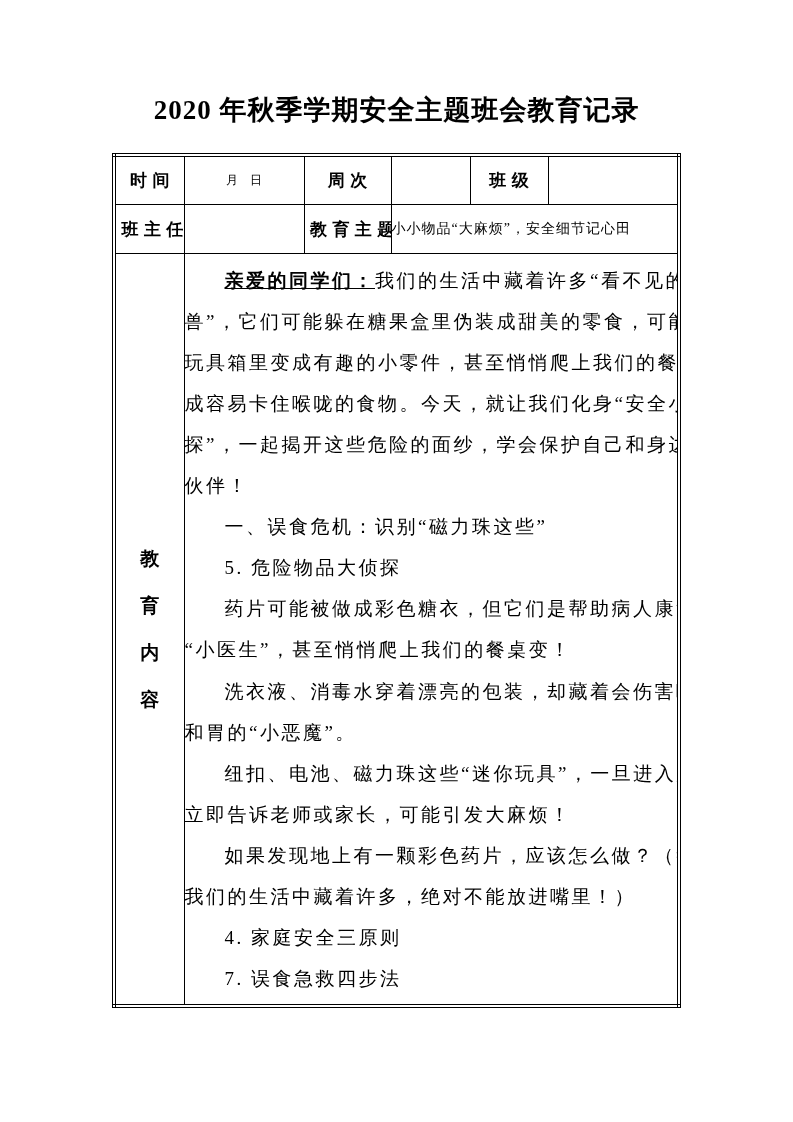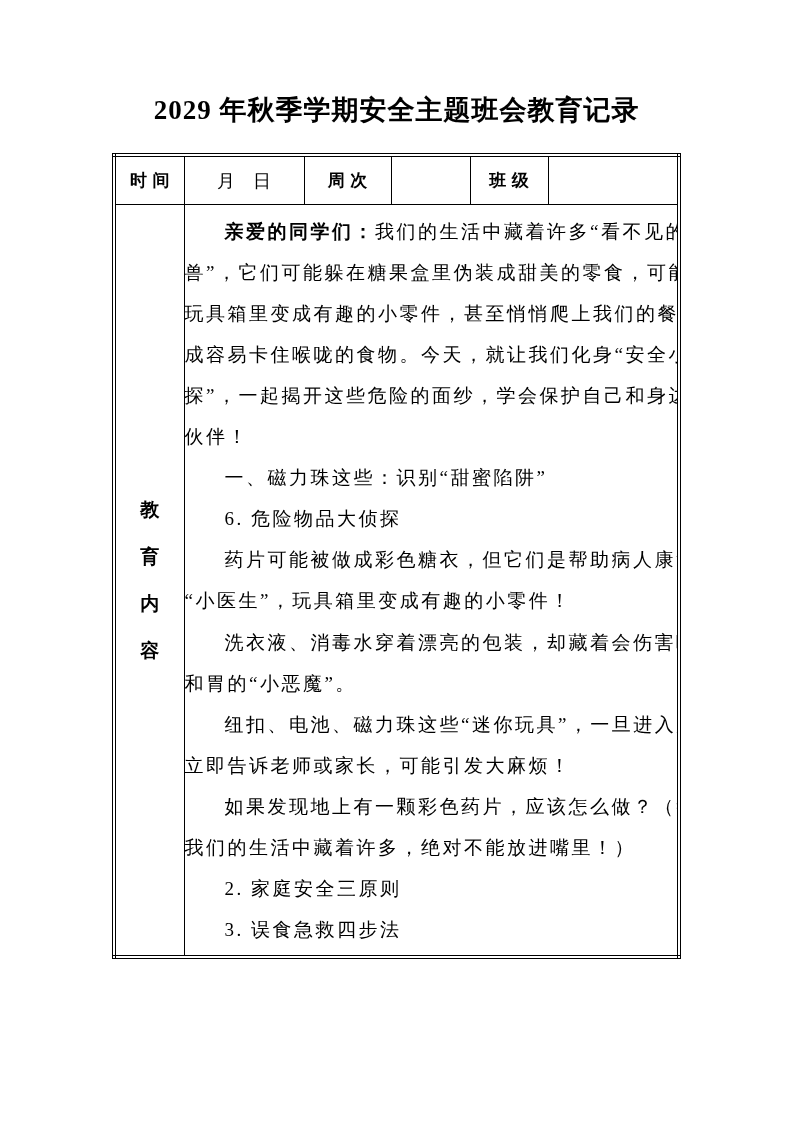--- a/index.html
+++ b/index.html
@@ -39,21 +39,21 @@
   .lbl {
     font-weight: bold;
     text-align: center;
     font-size: 17px;
     letter-spacing: 0.32em;
     text-indent: 0.32em;
     white-space: nowrap;
   }
   .val {
     text-align: center;
-    font-size: 18px;
+    font-size: 12px;
   }
   .theme-value {
     font-size: 14px;
     letter-spacing: 1px;
     padding: 0 4px 0 8px;
     text-align: left;
   }
   .vlabel {
     text-align: center;
     vertical-align: middle;
@@ -67,67 +67,73 @@
   .content-cell {
     vertical-align: top;
     text-align: left;
     padding: 9px 8px 0 12px;
     font-size: 19px;
     line-height: 41.1px;
     letter-spacing: 2.5px;
   }
   .content-line { white-space: nowrap; }
   .content-line.ind { text-indent: 40px; }
-  .content-line b { font-weight: bold; }
+  .content-line b { font-weight: bold; text-decoration: underline; }
 </style>
 </head>
 <body>
 
-<h1 class="doc-title">2029 年秋季学期安全主题班会教育记录</h1>
+<h1 class="doc-title">2020 年秋季学期安全主题班会教育记录</h1>
 
 <table class="form-table">
   <colgroup>
     <col style="width:70px">
     <col style="width:120px">
     <col style="width:87px">
     <col style="width:79px">
     <col style="width:78px">
     <col style="width:131px">
   </colgroup>
   <tbody>
       <tr class="row-1">
     <td class="lbl">时间</td>
     <td class="val">月　日</td>
     <td class="lbl">周次</td>
     <td class="val"></td>
     <td class="lbl">班级</td>
     <td class="val"></td>
   </tr>
+  <tr class="row-2">
+    <td class="lbl">班主任</td>
+    <td class="val"></td>
+    <td class="lbl">教育主题</td>
+    <td class="theme-value" colspan="3">小小物品“大麻烦”，安全细节记心田</td>
+  </tr>
   <tr class="row-3">
     <td class="vlabel">
       <div class="vchar">教</div>
       <div class="vchar">育</div>
       <div class="vchar">内</div>
       <div class="vchar">容</div>
     </td>
     <td class="content-cell" colspan="5" id="content-cell">
           <div class="content-line ind"><b>亲爱的同学们：</b>我们的生活中藏着许多“看不见的怪</div>
           <div class="content-line">兽”，它们可能躲在糖果盒里伪装成甜美的零食，可能藏在</div>
           <div class="content-line">玩具箱里变成有趣的小零件，甚至悄悄爬上我们的餐桌变</div>
           <div class="content-line">成容易卡住喉咙的食物。今天，就让我们化身“安全小侦</div>
           <div class="content-line">探”，一起揭开这些危险的面纱，学会保护自己和身边的小</div>
           <div class="content-line">伙伴！</div>
-          <div class="content-line ind">一、磁力珠这些：识别“甜蜜陷阱”</div>
-          <div class="content-line ind">6. 危险物品大侦探</div>
+          <div class="content-line ind">一、误食危机：识别“磁力珠这些”</div>
+          <div class="content-line ind">5. 危险物品大侦探</div>
           <div class="content-line ind">药片可能被做成彩色糖衣，但它们是帮助病人康复的</div>
-          <div class="content-line">“小医生”，玩具箱里变成有趣的小零件！</div>
+          <div class="content-line">“小医生”，甚至悄悄爬上我们的餐桌变！</div>
           <div class="content-line ind">洗衣液、消毒水穿着漂亮的包装，却藏着会伤害喉咙</div>
           <div class="content-line">和胃的“小恶魔”。</div>
           <div class="content-line ind">纽扣、电池、磁力珠这些“迷你玩具”，一旦进入肚子</div>
           <div class="content-line">立即告诉老师或家长，可能引发大麻烦！</div>
           <div class="content-line ind">如果发现地上有一颗彩色药片，应该怎么做？（答案：</div>
           <div class="content-line">我们的生活中藏着许多，绝对不能放进嘴里！）</div>
-          <div class="content-line ind">2. 家庭安全三原则</div>
-          <div class="content-line ind">3. 误食急救四步法</div>
+          <div class="content-line ind">4. 家庭安全三原则</div>
+          <div class="content-line ind">7. 误食急救四步法</div>
         </td>
   </tr>
 </tbody>
   </table>
 
 </body></html>

